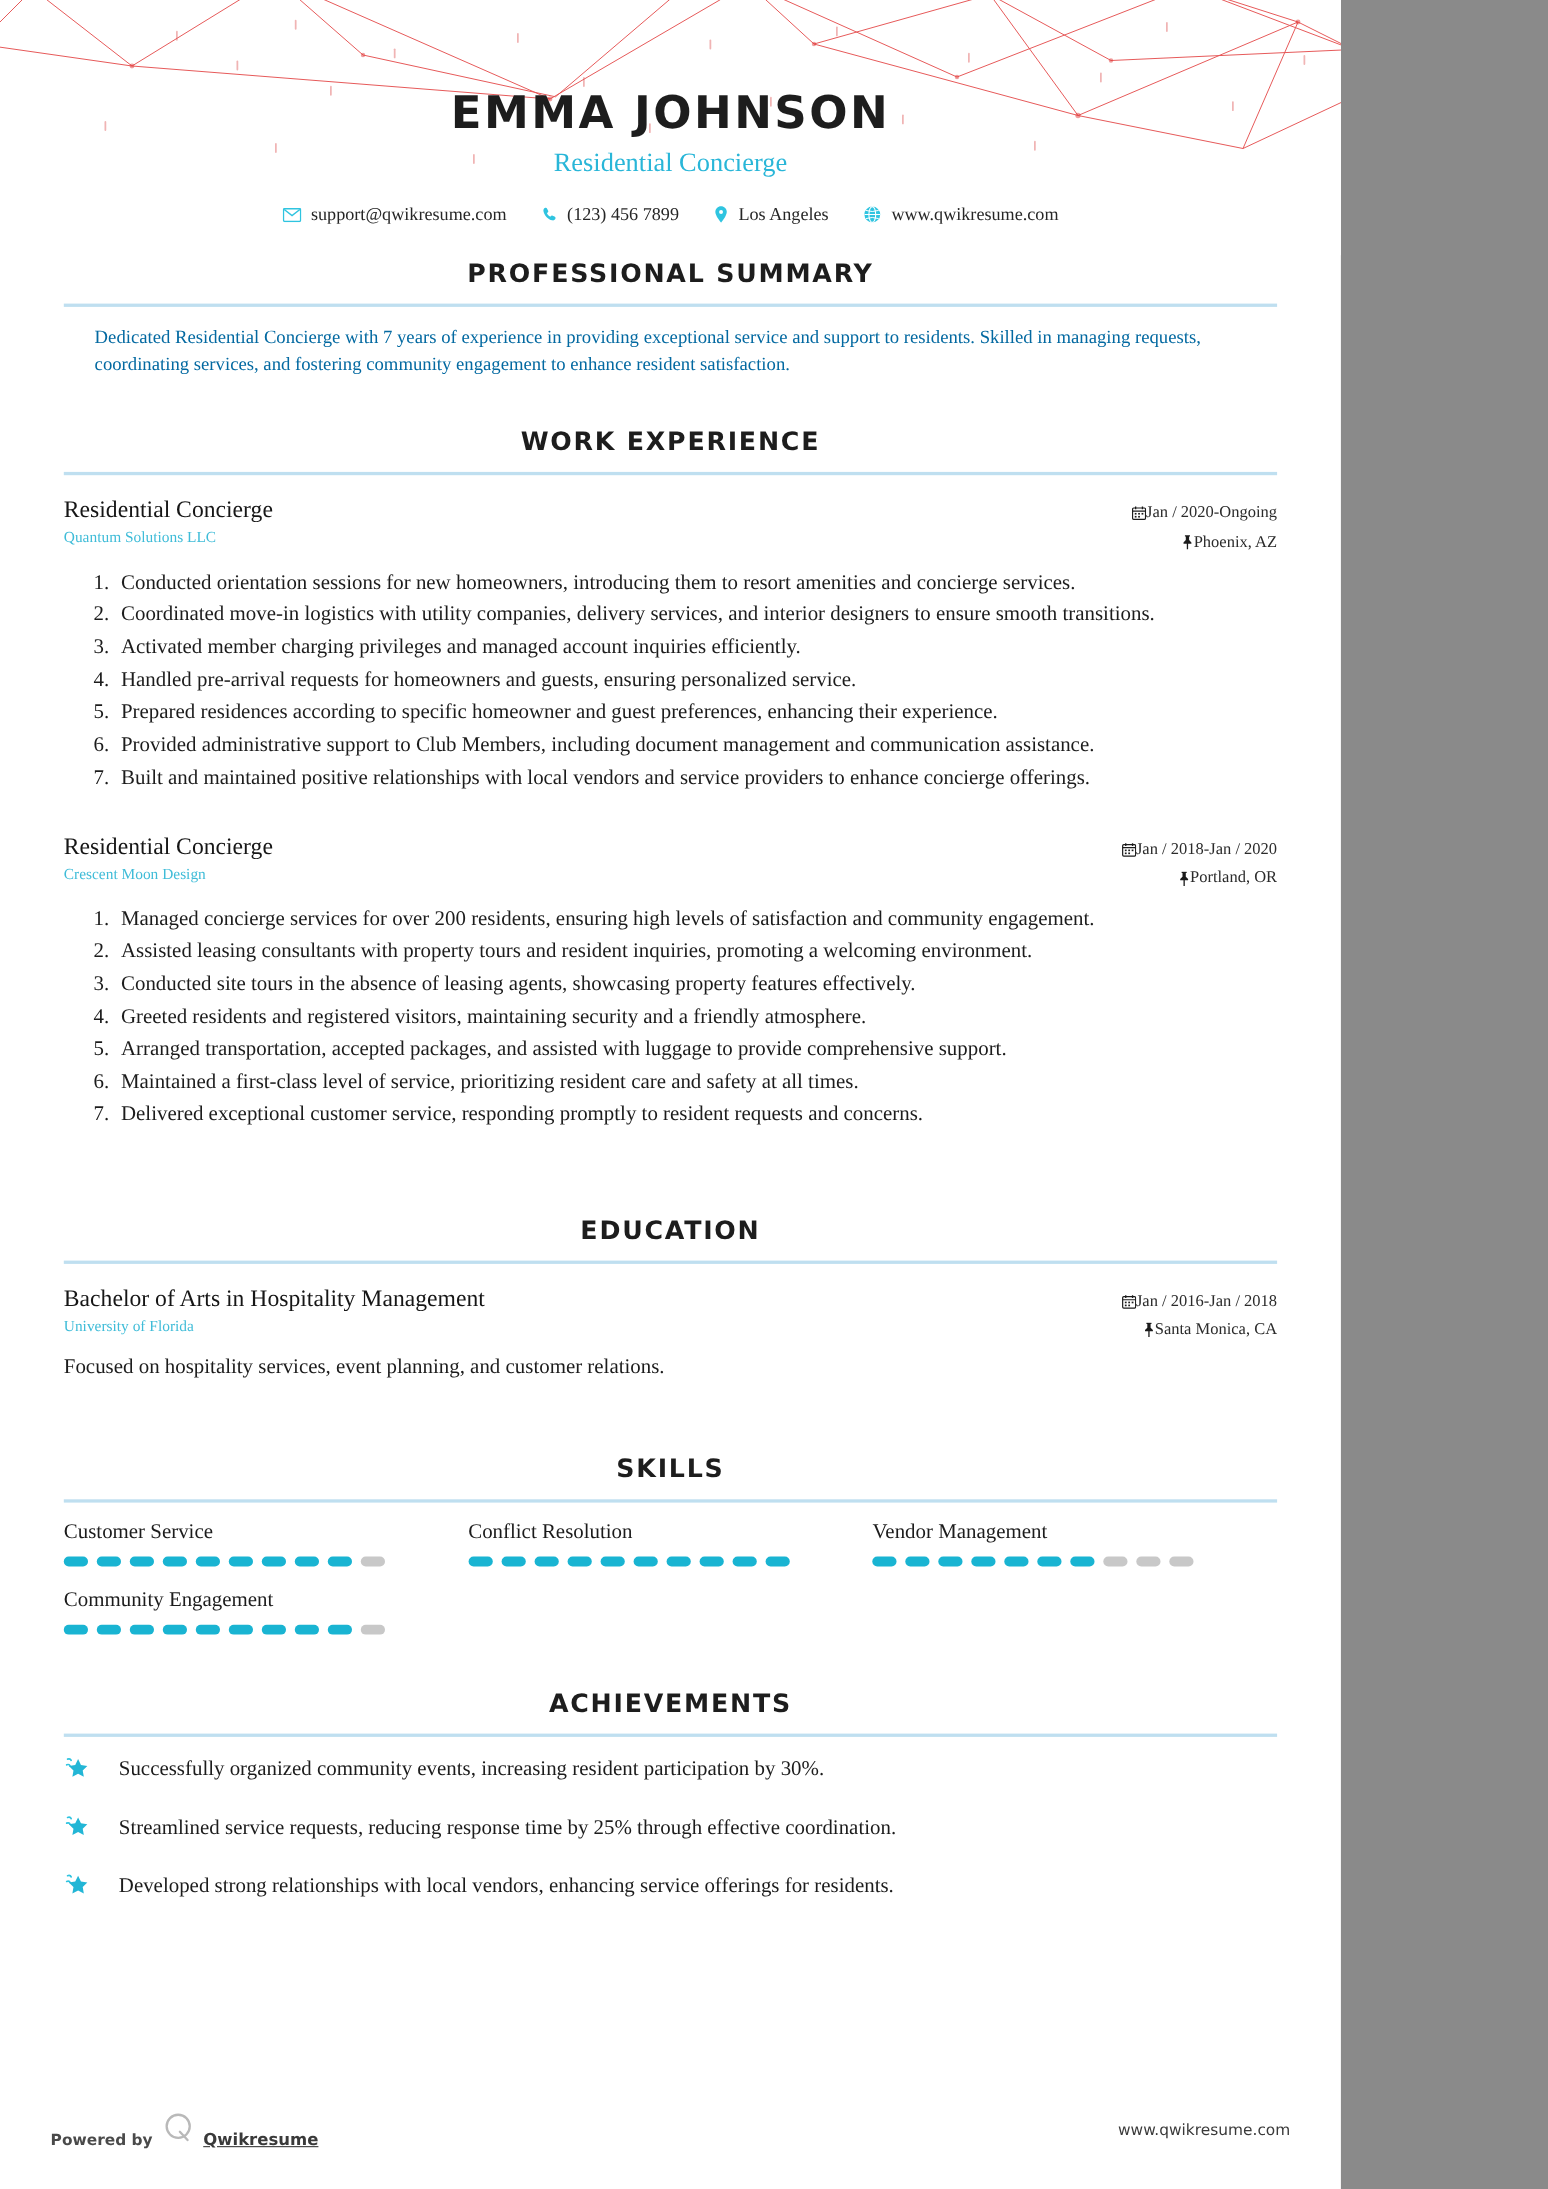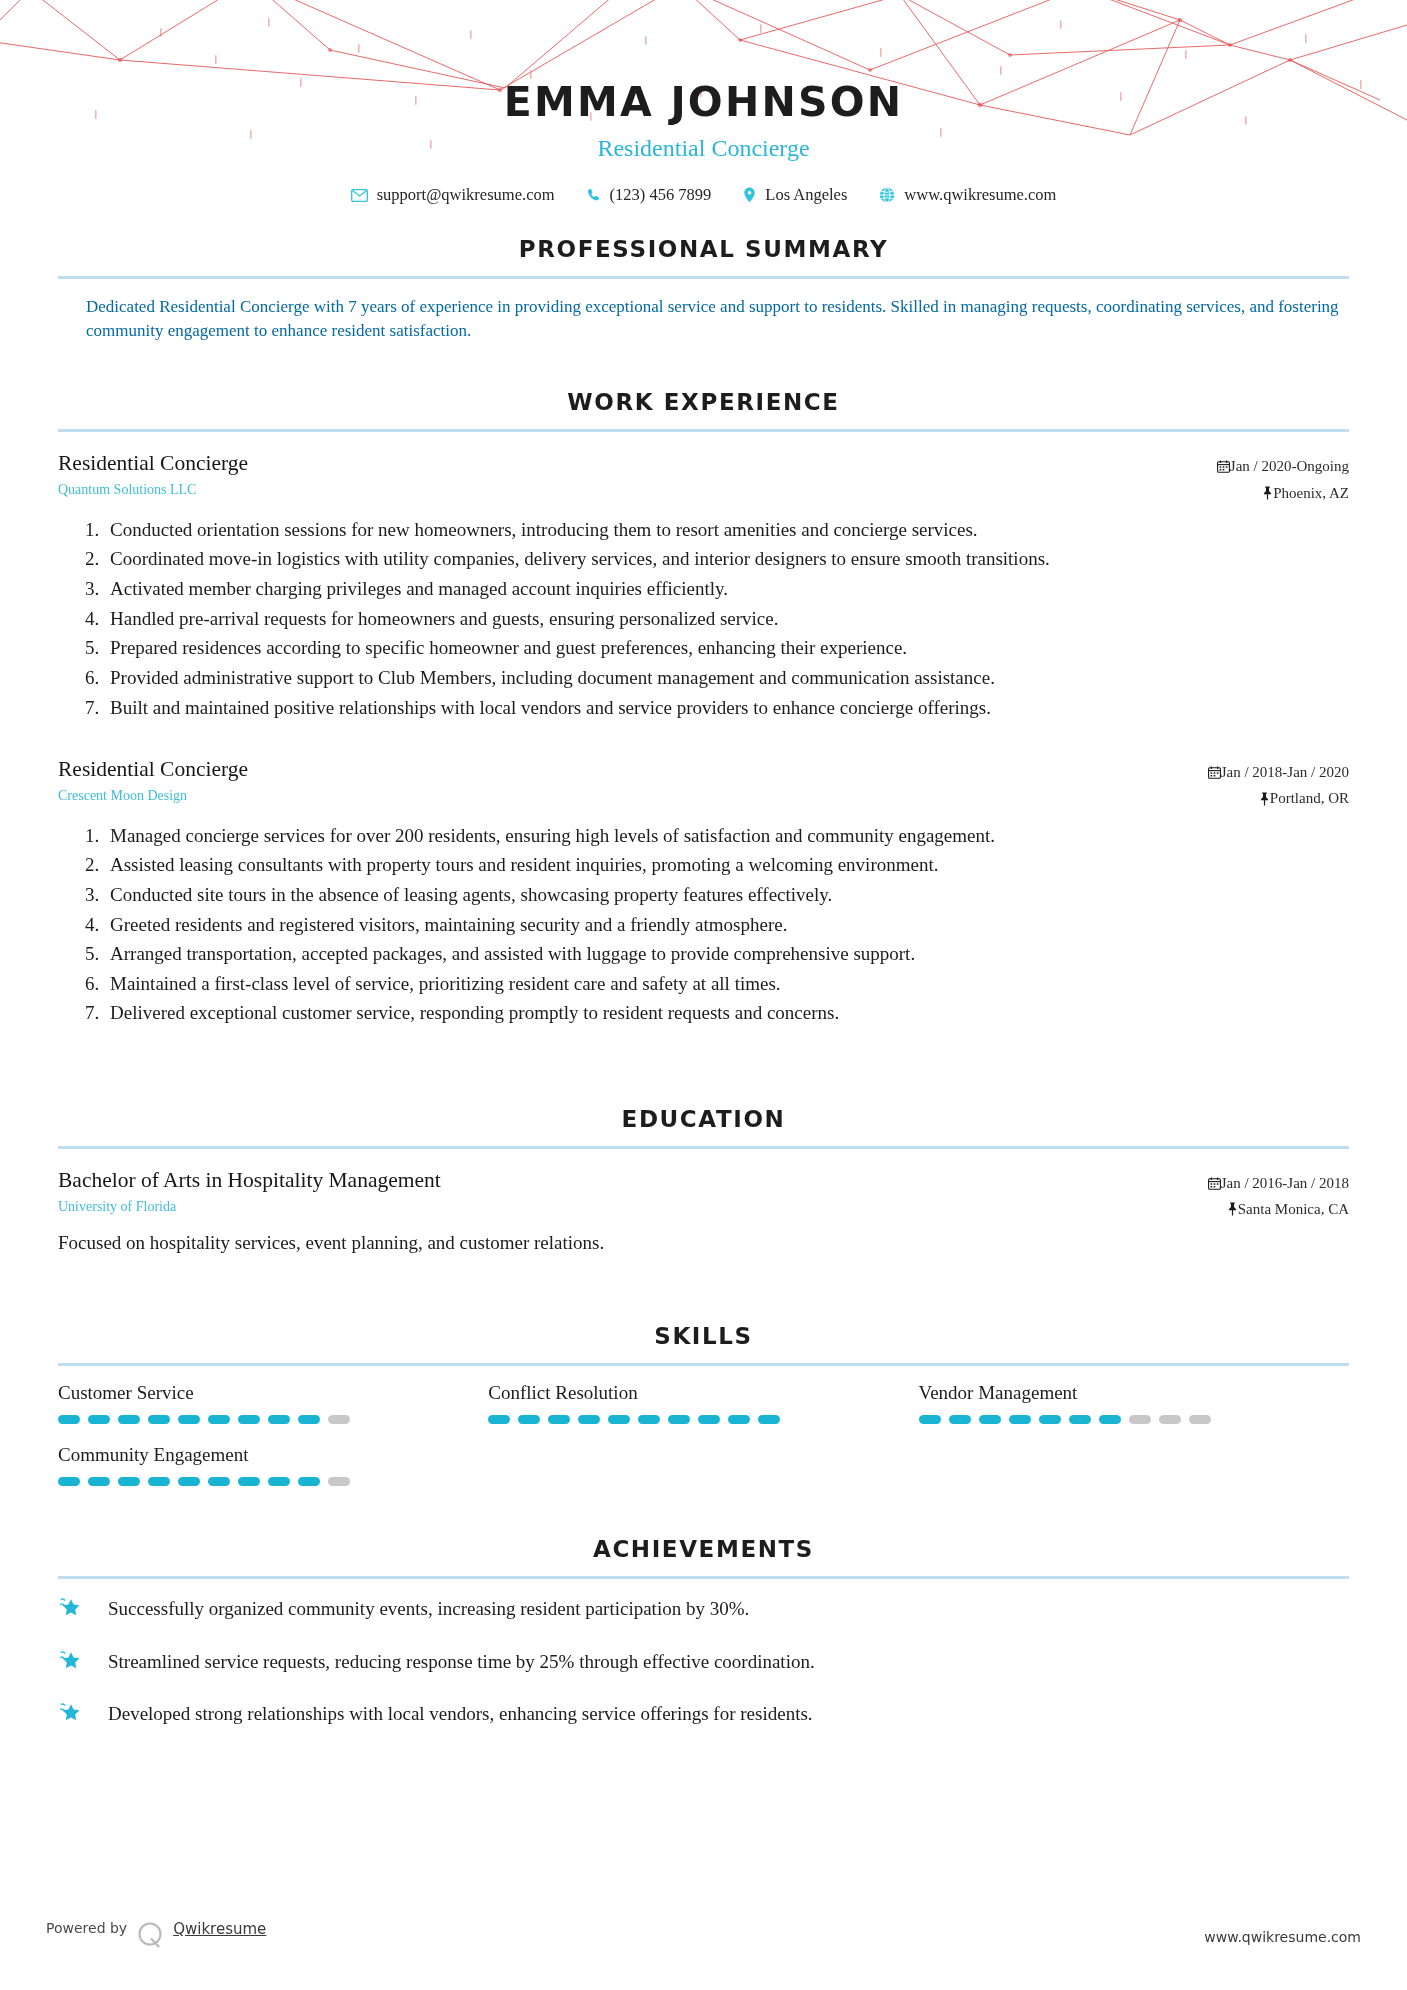--- a/index.html
+++ b/index.html
@@ -3,21 +3,21 @@
 <meta charset="utf-8">
 <style>
   * { box-sizing: border-box; margin: 0; padding: 0; }
   html, body {
     width: 1407px;
     background: #8a8a8a;
     font-family: "Liberation Serif", serif;
   }
   .page {
     position: relative;
-    width: 1407px;
+    width: 1219px;
     min-height: 1990px;
     background: #ffffff;
     overflow: hidden;
   }
 
   
   .header {
     position: relative;
     height: 232px;
     background: #ffffff;
@@ -183,21 +183,21 @@
   
   .footer {
     position: absolute;
     left: 46px;
     right: 46px;
     bottom: 36px;
     display: flex;
     align-items: center;
     justify-content: space-between;
   }
-  .footer-left { display: flex; align-items: flex-start; gap: 8px; }
+  .footer-left { display: flex; align-items: flex-end; gap: 8px; font-weight: bold; }
   .powered-by {
     font-family: "DejaVu Sans", sans-serif;
     font-size: 14px;
     color: #4a4a4a;
   }
   .brand-name {
     font-family: "DejaVu Sans", sans-serif;
     font-size: 15px;
     color: #3a3a3a;
     text-decoration: underline;

